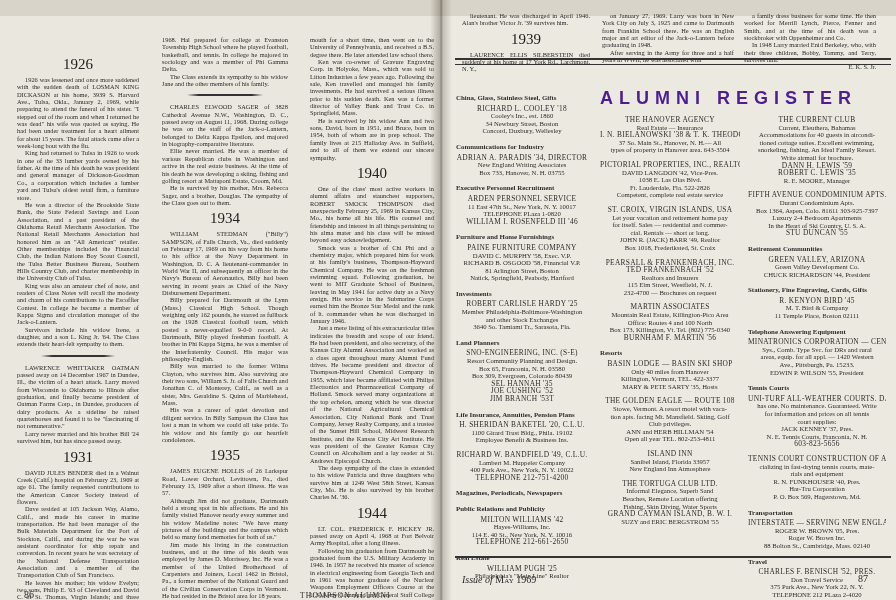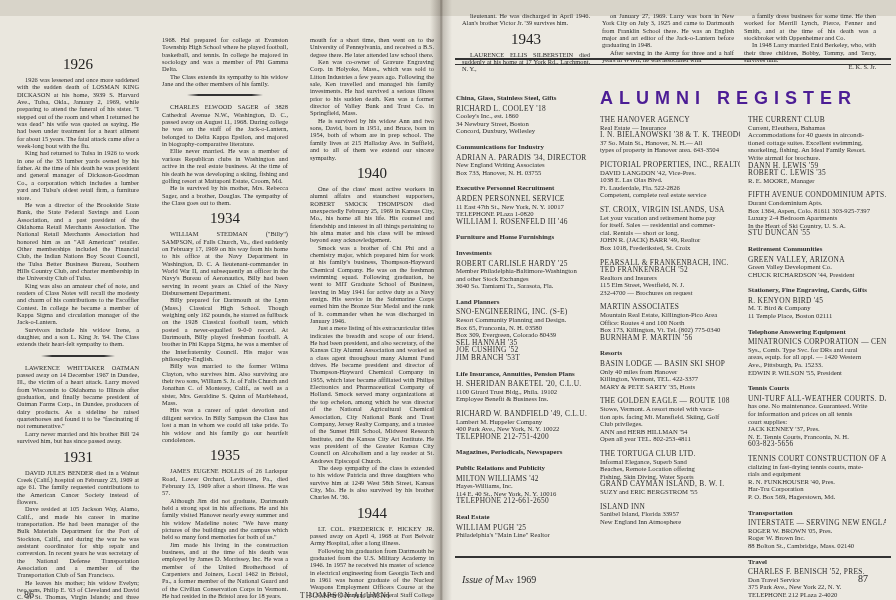--- a/index.html
+++ b/index.html
@@ -17,21 +17,21 @@
   .c2 { left:162px; width:126px; top:20px; }
   .c3 { left:310px; width:124px; top:20px; }
   .pgnum { position:absolute; font-size:10px; top:573px; }
   .folio { position:absolute; top:575px; left:300px; font-size:7.5px; letter-spacing:1.2px; }
   .rtop { position:absolute; top:12px; font-size:6.4px; line-height:7.35px; text-align:justify; }
   .rtop p { margin:0; text-indent:8px; }
   .hr-thick { position:absolute; left:455px; width:436px; height:2px; background:#333; }
   .reg-title { position:absolute; top:88px; left:600px; font-family:"Liberation Sans", sans-serif; font-weight:bold; font-size:18px; letter-spacing:6px; color:#4c1d95; }
   .rc { position:absolute; font-size:6.7px; line-height:7.6px; color:#2d2d2d; }
   .rc .cat { font-weight:bold; font-size:6.9px; margin:8px 0 3px; }
-  .rc .entry { margin-bottom:7px; }
+  .rc .entry { margin-bottom:7px;text-align:center; }
   .rc .caps { text-transform:uppercase; letter-spacing:0.3px; font-size:7.4px; }
   .rc .ln { white-space:nowrap; overflow:hidden; }
   .issue { position:absolute; top:574px; left:462px; font-size:10px; font-style:italic; }
   .issue .may { font-style:normal; font-variant:small-caps; }
 </style>
 </head>
 <body>
 
 <div class="page left">
   <div class="col c1">
@@ -82,21 +82,21 @@
       <p>Following his graduation from Dartmouth he graduated from the U.S. Military Academy in 1946. In 1957 he received his master of science in electrical engineering from Georgia Tech and in 1961 was honor graduate of the Nuclear Weapons Employment Officers Course at the U.S. Army Command and General Staff College at Fort Leavenworth, Kan. His overseas assignments included Japan, the Antilles, and the Caribbean.</p>
     </div>
   <div class="pgnum" style="left:24px;">86</div>
   <div class="folio">THOMPSON ALUMNI MAGAZINE</div>
 </div>
 
 <div class="page right"></div>
 
 <div class="rtop" style="left:462px;width:128px;">
     <p class="noi">lieutenant. He was discharged in April 1946. Alan's brother Victor Jr. '39 survives him.</p>
-    <div class="yr">1943</div>
+    <div class="yr">1939</div>
     <p>LAURENCE ELLIS SILBERSTEIN died suddenly at his home at 17 York Rd., Larchmont, N. Y.,</p>
   </div>
 <div class="rtop" style="left:602px;width:132px;">
     <p class="noi">on January 27, 1969. Larry was born in New York City on July 3, 1925 and came to Dartmouth from Franklin School there. He was an English major and art editor of the Jack-o-Lantern before graduating in 1948.</p>
     <p>After serving in the Army for three and a half years in WWII, he was associated with</p>
   </div>
 <div class="rtop" style="left:744px;width:132px;">
     <p class="noi">a family dress business for some time. He then worked for Merrill Lynch, Pierce, Fenner and Smith, and at the time of his death was a stockbroker with Oppenheimer and Co.</p>
     <p>In 1948 Larry married Enid Berkeley, who, with their three children, Bobby, Tommy, and Terry, survives him.</p>
     <p class="noi" style="text-align: right;">E. K. S. Jr.</p>
@@ -122,20 +122,27 @@
       <div class="ln">Box 733, Hanover, N. H. 03755</div>
     </div>
     <div class="cat">Executive Personnel Recruitment</div>
     <div class="entry">
       <div class="ln caps">Arden Personnel Service</div>
       <div class="ln">11 East 47th St., New York, N. Y. 10017</div>
       <div class="ln">TELEPHONE PLaza 1-0820</div>
       <div class="ln caps">WILLIAM I. ROSENFELD III '46</div>
     </div>
     <div class="cat">Furniture and Home Furnishings</div>
+    <div class="entry">
+      <div class="ln caps">Paine Furniture Company</div>
+      <div class="ln">DAVID C. MURPHY '58, Exec. V.P.</div>
+      <div class="ln">RICHARD B. OSGOOD '58, Financial V.P.</div>
+      <div class="ln">81 Arlington Street, Boston</div>
+      <div class="ln">Natick, Springfield, Peabody, Hartford</div>
+    </div>
     <div class="cat">Investments</div>
     <div class="entry">
       <div class="ln caps">ROBERT CARLISLE HARDY '25</div>
       <div class="ln">Member Philadelphia-Baltimore-Washington</div>
       <div class="ln">and other Stock Exchanges</div>
       <div class="ln">3640 So. Tamiami Tr., Sarasota, Fla.</div>
     </div>
     <div class="cat">Land Planners</div>
     <div class="entry">
       <div class="ln caps">SNO-ENGINEERING, INC. (S-E)</div>
@@ -218,31 +225,31 @@
     </div>
     <div class="entry">
       <div class="ln caps">THE GOLDEN EAGLE — Route 108</div>
       <div class="ln">Stowe, Vermont. A resort motel with vaca-</div>
       <div class="ln">tion apts. facing Mt. Mansfield. Skiing, Golf</div>
       <div class="ln">Club privileges.</div>
       <div class="ln">ANN and HERB HILLMAN '54</div>
       <div class="ln">Open all year                TEL. 802-253-4811</div>
     </div>
     <div class="entry">
+      <div class="ln caps">ISLAND INN</div>
+      <div class="ln">Sanibel Island, Florida 33957</div>
+      <div class="ln">New England Inn Atmosphere</div>
+    </div>
+    <div class="entry">
       <div class="ln caps">THE TORTUGA CLUB LTD.</div>
       <div class="ln">Informal Elegance, Superb Sand</div>
       <div class="ln">Beaches, Remote Location offering</div>
       <div class="ln">Fishing, Skin Diving, Water Sports</div>
       <div class="ln caps">GRAND CAYMAN ISLAND, B. W. I.</div>
       <div class="ln">SUZY and ERIC BERGSTROM '55</div>
-    </div>
-    <div class="entry">
-      <div class="ln caps">ISLAND INN</div>
-      <div class="ln">Sanibel Island, Florida 33957</div>
-      <div class="ln">New England Inn Atmosphere</div>
     </div>
   </div>
 <div class="rc" style="left:748px;top:116px;width:138px;">
     <div class="entry">
       <div class="ln caps">THE CURRENT CLUB</div>
       <div class="ln">Current, Eleuthera, Bahamas</div>
       <div class="ln">Accommodations for 40 guests in aircondi-</div>
       <div class="ln">tioned cottage suites. Excellent swimming,</div>
       <div class="ln">snorkeling, fishing. An Ideal Family Resort.</div>
       <div class="ln">Write airmail for brochure.</div>

